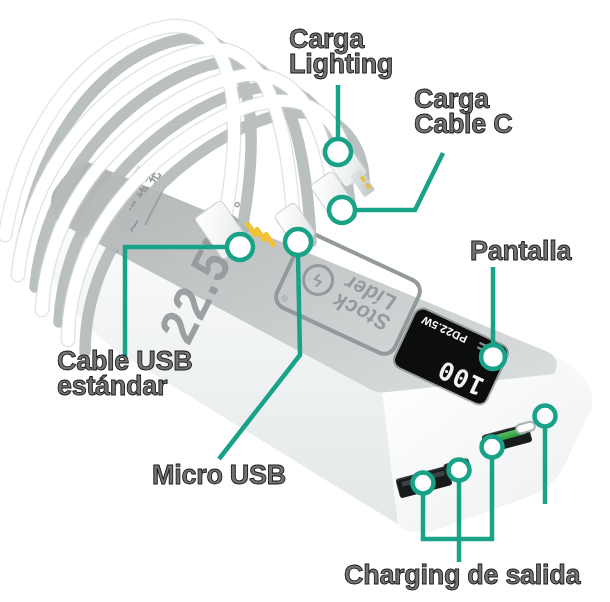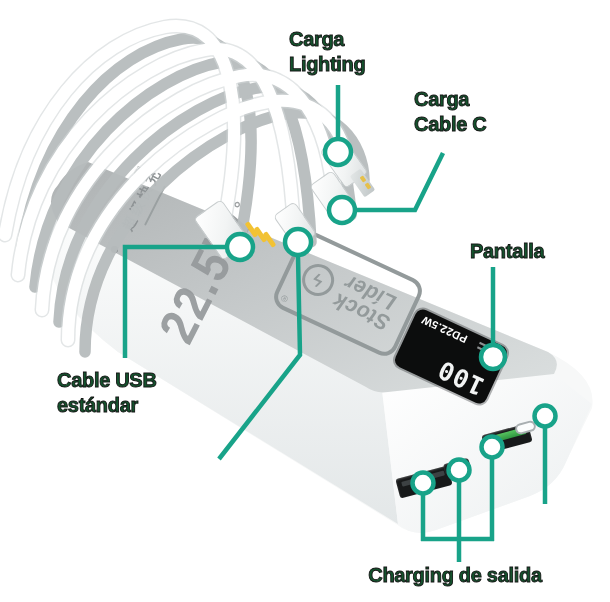--- a/index.html
+++ b/index.html
@@ -58,21 +58,21 @@
   .port{position:absolute;background:#17191a;border-radius:3px;transform:rotate(-15deg);
         box-shadow:inset 0 1px 2px rgba(255,255,255,.25);}
   .port .tongue{position:absolute;left:4px;right:4px;top:3px;height:7px;border-radius:1px;
                 background:linear-gradient(#56c35f,#2f9540);}
   .port .slotline{position:absolute;left:5px;right:5px;top:4px;height:5px;border-radius:1px;
                 background:#3c4143;}
   .pwr-btn{position:absolute;width:21px;height:11px;border-radius:6px;border:2px solid #a9afb1;
            background:#fcfdfd;transform:rotate(-15deg);}
 
   
-  .lbl{position:absolute;color:#14532d;font-weight:bold;font-size:20px;line-height:25px;
+  .lbl{position:absolute;color:#737373;font-weight:bold;font-size:27px;line-height:25px;
        letter-spacing:-.3px;-webkit-text-stroke:.9px #141414;white-space:nowrap;z-index:12;}
   .lbl.center{text-align:center;}
 </style>
 </head>
 <body>
 
 <div class="stage">
 
   <svg class="layer" width="610" height="602" aria-hidden="true">
     <defs>
@@ -209,21 +209,22 @@
 
   <div class="lbl" style="left:289px;top:27px;">
     <div>Carga</div>
     <div>Lighting</div>
   </div>
   <div class="lbl" style="left:414px;top:87px;">
     <div>Carga</div>
     <div>Cable C</div>
   </div>
   <div class="lbl" style="left:470px;top:239px;">Pantalla</div>
-  <div class="lbl" style="left:57px;top:368px;">
+  <div class="lbl" style="left:57px;top:349px;">
     <div>Cable USB</div>
     <div>estándar</div>
   </div>
   <div class="lbl center" style="left:144px;top:463px;width:150px;">
+    <div>Micro USB</div>
   </div>
   <div class="lbl center" style="left:344px;top:563px;width:222px;">Charging de salida</div>
 
 </div>
 
 </body></html>

